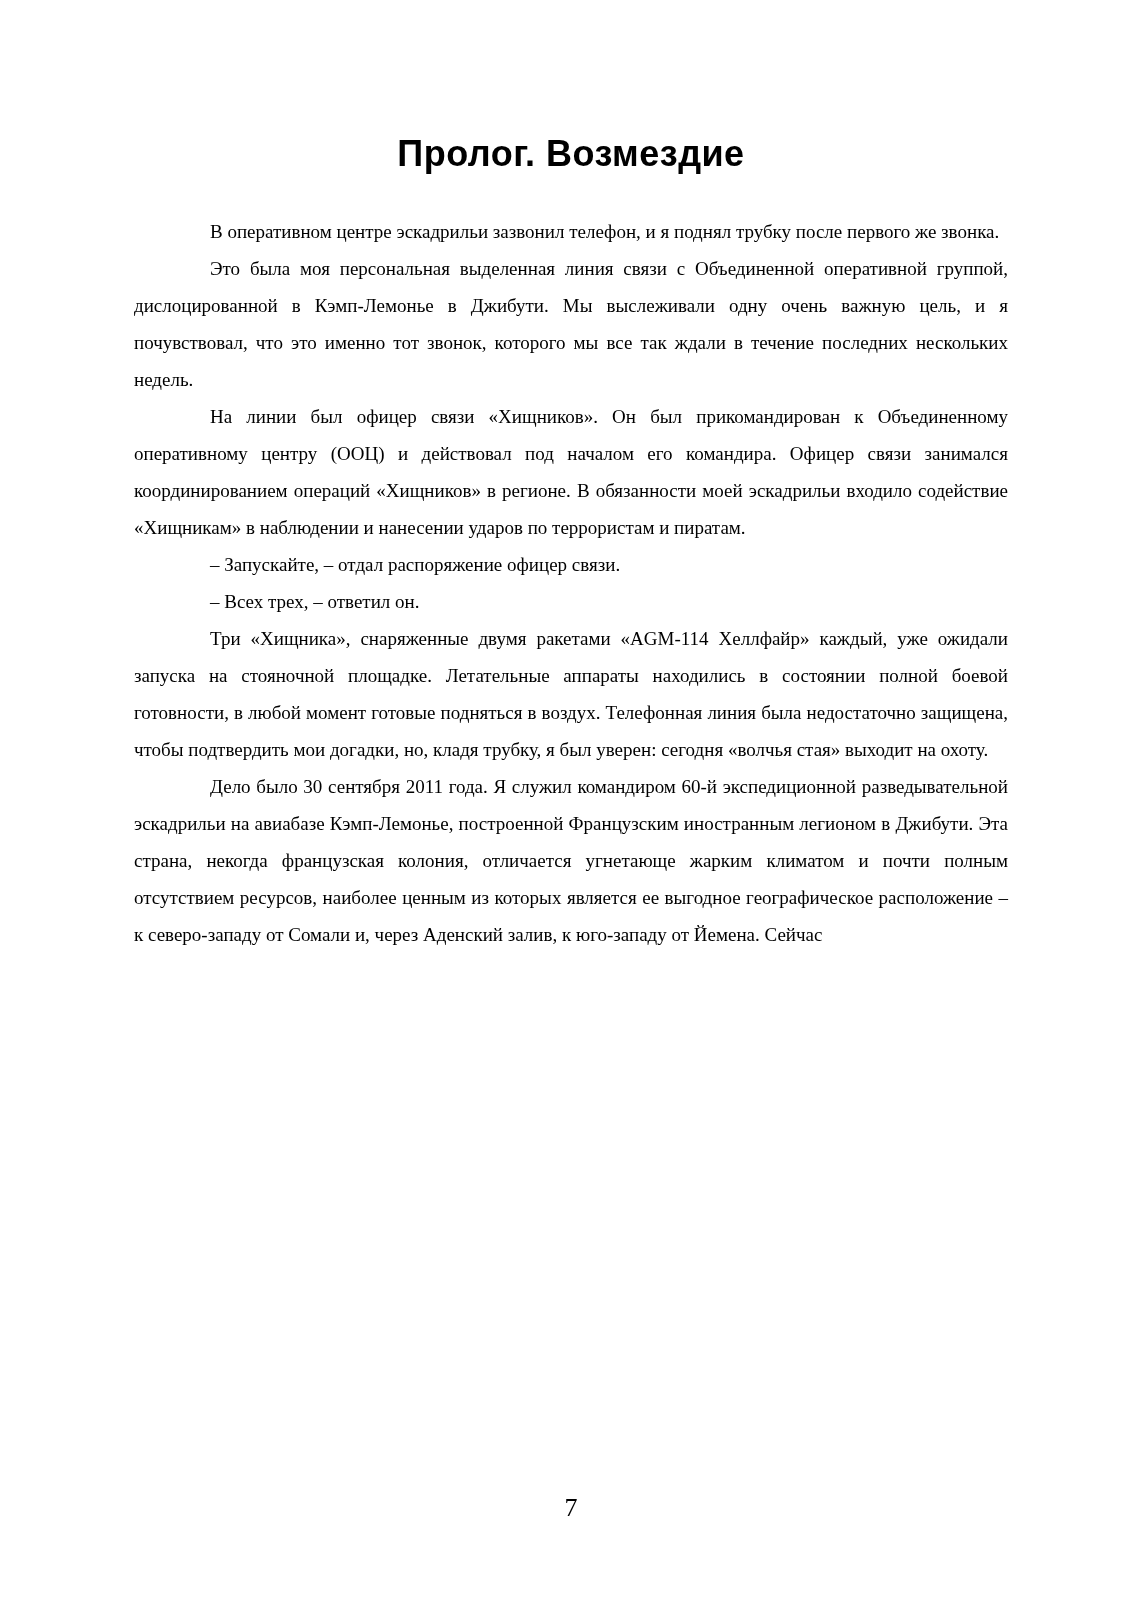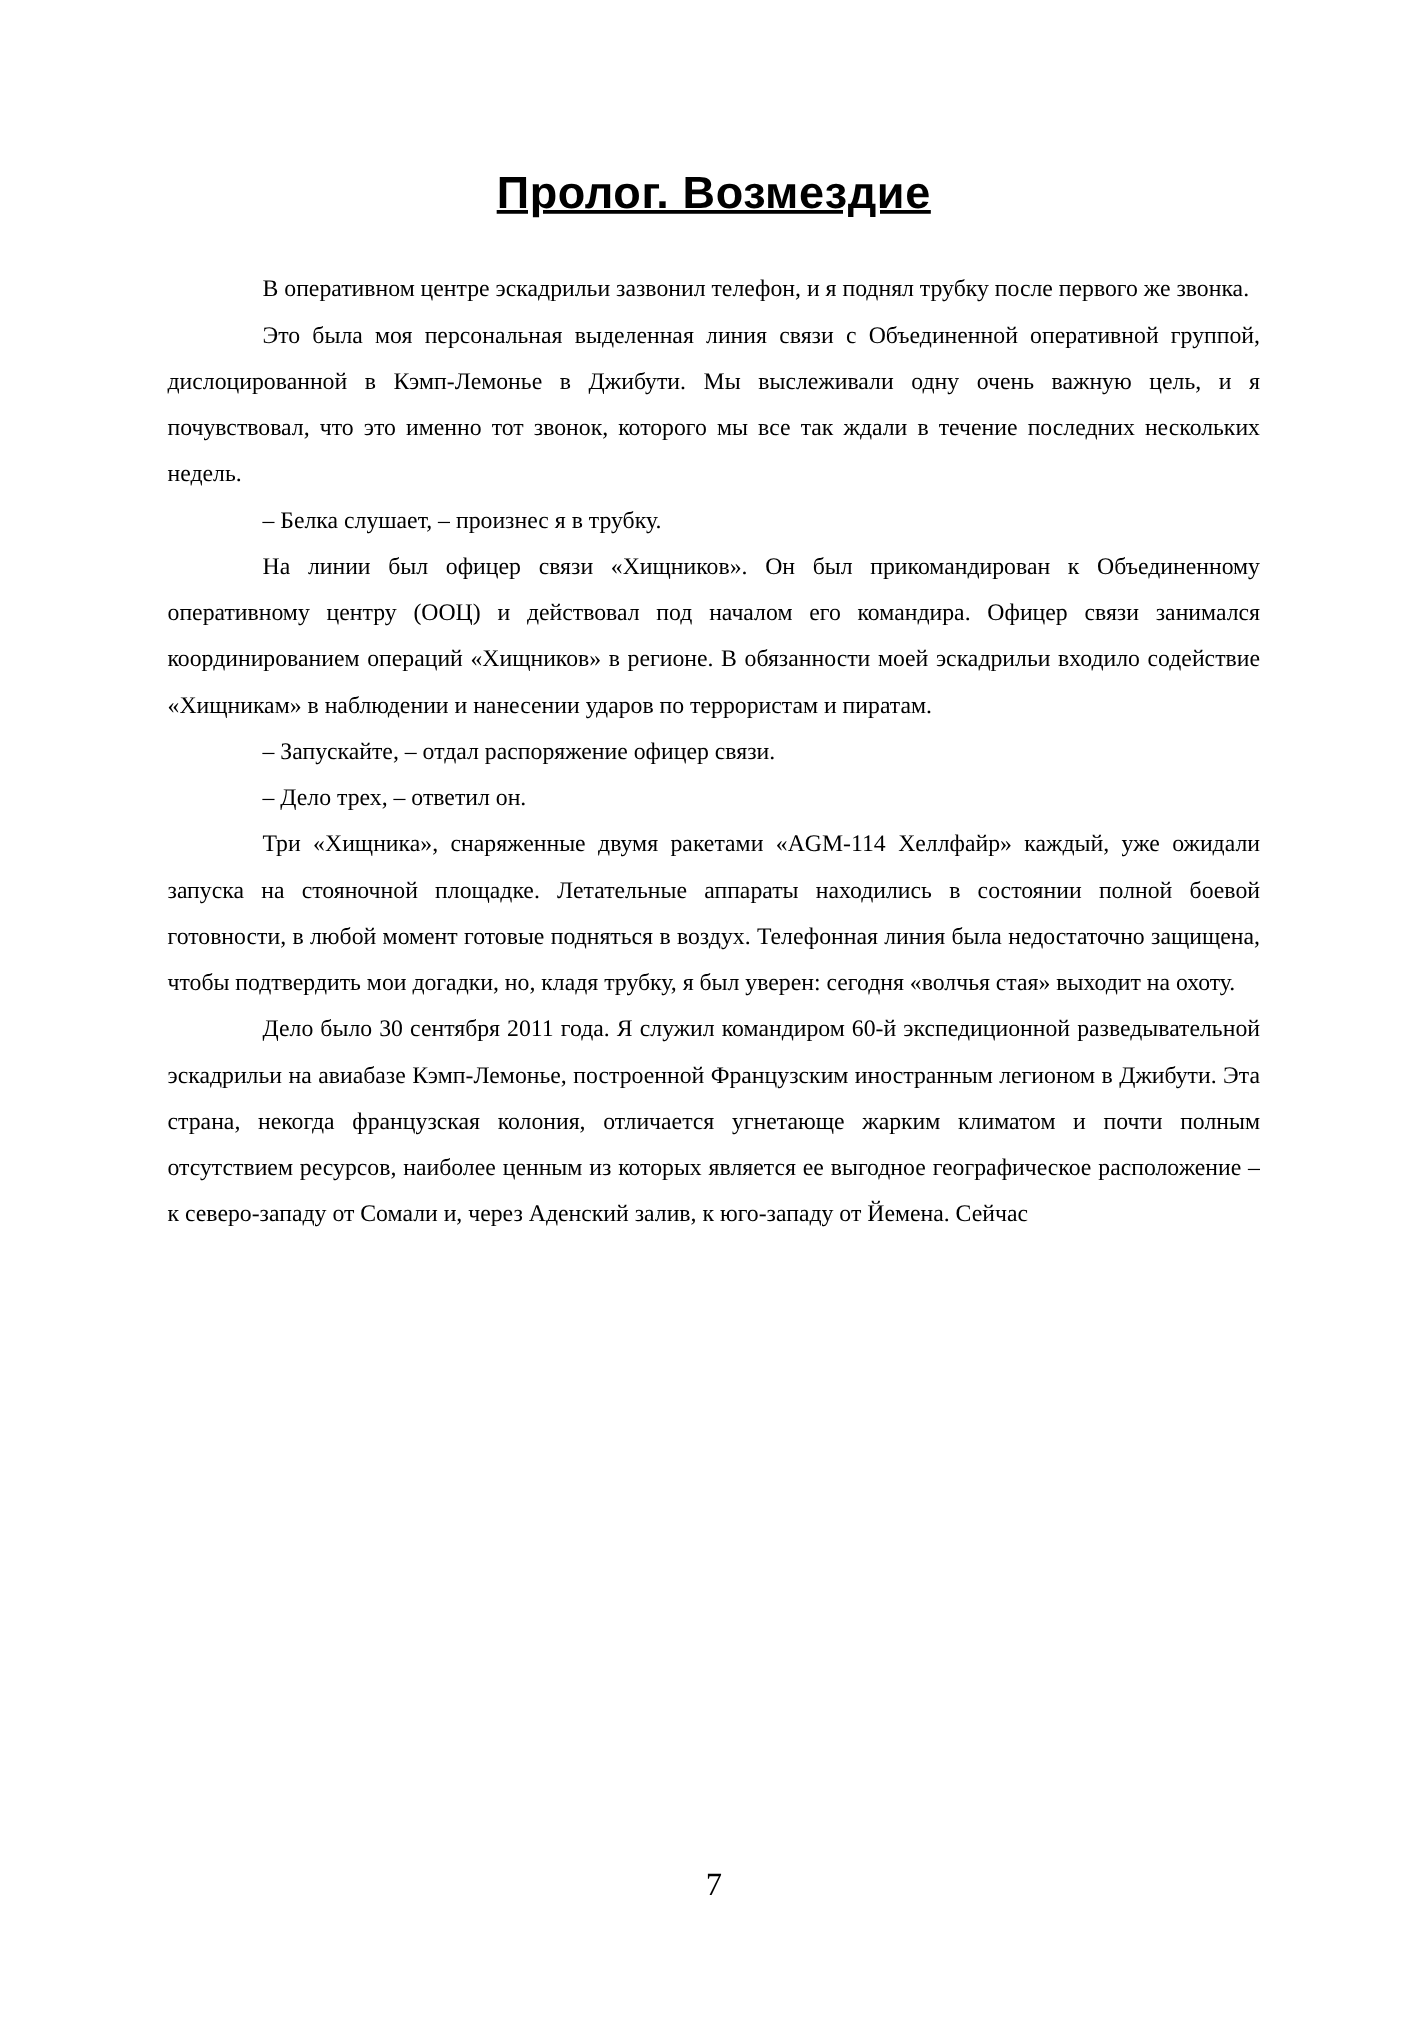--- a/index.html
+++ b/index.html
@@ -19,21 +19,20 @@
   .chapter-title {
     margin: 0;
     padding-top: 132px;
     text-align: center;
     font-family: "Liberation Sans", sans-serif;
     font-weight: 700;
     font-size: 36px;
     line-height: 1.2;
     letter-spacing: 0.5px;
     color: #000000;
-    text-decoration: underline;
   }
   .content {
     margin: 38px auto 0 auto;
     width: 874px;
     text-align: justify;
     font-size: 19px;
     line-height: 37px;
     color: #000000;
   }
   .content p {
@@ -54,23 +53,22 @@
 </head>
 <body>
 
 <div class="page">
 
   <h1 class="chapter-title">Пролог. Возмездие</h1>
 
   <div class="content">
     <p>В оперативном центре эскадрильи зазвонил телефон, и я поднял трубку после первого же звонка.</p>
     <p>Это была моя персональная выделенная линия связи с Объединенной оперативной группой, дислоцированной в Кэмп-Лемонье в Джибути. Мы выслеживали одну очень важную цель, и я почувствовал, что это именно тот звонок, которого мы все так ждали в течение последних нескольких недель.</p>
-    <p>– Белка слушает, – произнес я в трубку.</p>
     <p>На линии был офицер связи «Хищников». Он был прикомандирован к Объединенному оперативному центру (ООЦ) и действовал под началом его командира. Офицер связи занимался координированием операций «Хищников» в регионе. В обязанности моей эскадрильи входило содействие «Хищникам» в наблюдении и нанесении ударов по террористам и пиратам.</p>
     <p>– Запускайте, – отдал распоряжение офицер связи.</p>
-    <p>– Дело трех, – ответил он.</p>
+    <p>– Всех трех, – ответил он.</p>
     <p>Три «Хищника», снаряженные двумя ракетами «AGM-114 Хеллфайр» каждый, уже ожидали запуска на стояночной площадке. Летательные аппараты находились в состоянии полной боевой готовности, в любой момент готовые подняться в воздух. Телефонная линия была недостаточно защищена, чтобы подтвердить мои догадки, но, кладя трубку, я был уверен: сегодня «волчья стая» выходит на охоту.</p>
     <p>Дело было 30 сентября 2011 года. Я служил командиром 60-й экспедиционной разведывательной эскадрильи на авиабазе Кэмп-Лемонье, построенной Французским иностранным легионом в Джибути. Эта страна, некогда французская колония, отличается угнетающе жарким климатом и почти полным отсутствием ресурсов, наиболее ценным из которых является ее выгодное географическое расположение – к северо-западу от Сомали и, через Аденский залив, к юго-западу от Йемена. Сейчас</p>
   </div>
 
   <div class="page-number">7</div>
 
 </div>
 
 </body></html>

